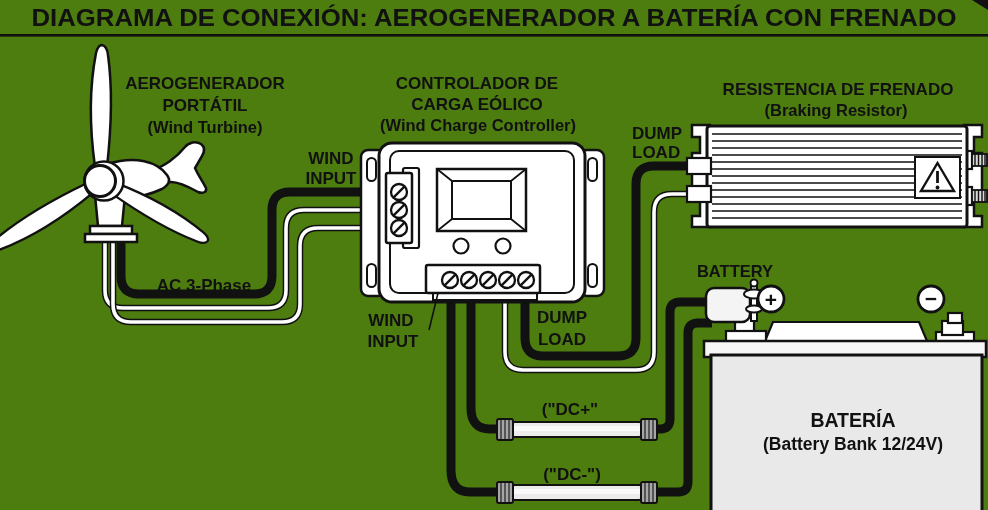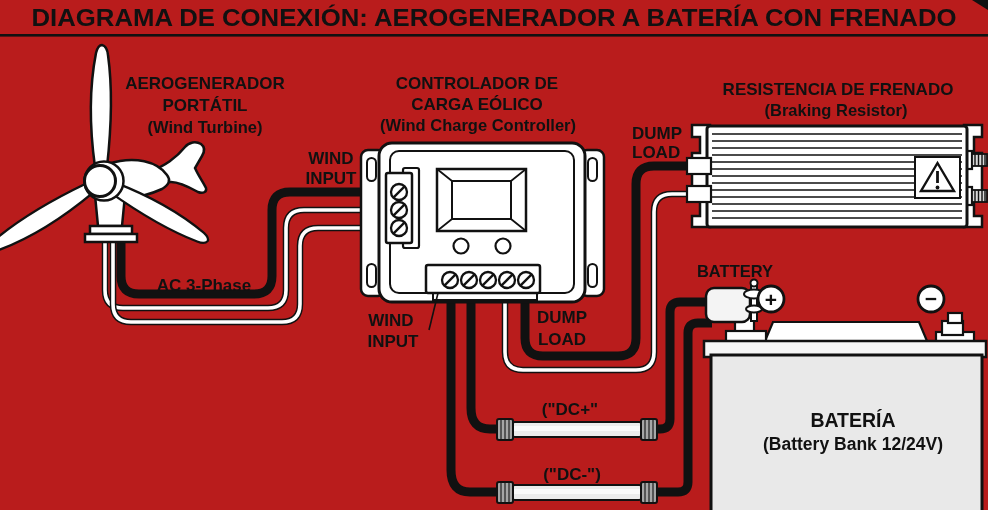--- a/index.html
+++ b/index.html
@@ -1,16 +1,16 @@
 <!DOCTYPE html>
 <html><head>
 <meta charset="utf-8">
 <style>
   html,body{margin:0;padding:0;background:#fff;}
-  .stage{position:relative;width:988px;height:510px;background:#b91c1c;overflow:hidden;}
+  .stage{position:relative;width:988px;height:510px;background:#4d7c0f;overflow:hidden;}
   svg{display:block;}
   text{font-family:"Liberation Sans","DejaVu Sans",sans-serif;font-weight:bold;fill:#111;}
   .t-title{font-size:23.5px;}
   .t-lbl{font-size:17px;}
   .t-lbl2{font-size:16.5px;}
   .t-big{font-size:19.5px;}
   .t-med{font-size:17.5px;}
   .t-sign{font-size:21px;}
   .wire{stroke:#111;fill:none;stroke-width:9;}
   .wireB{stroke:#111;fill:none;stroke-width:6.5;}

